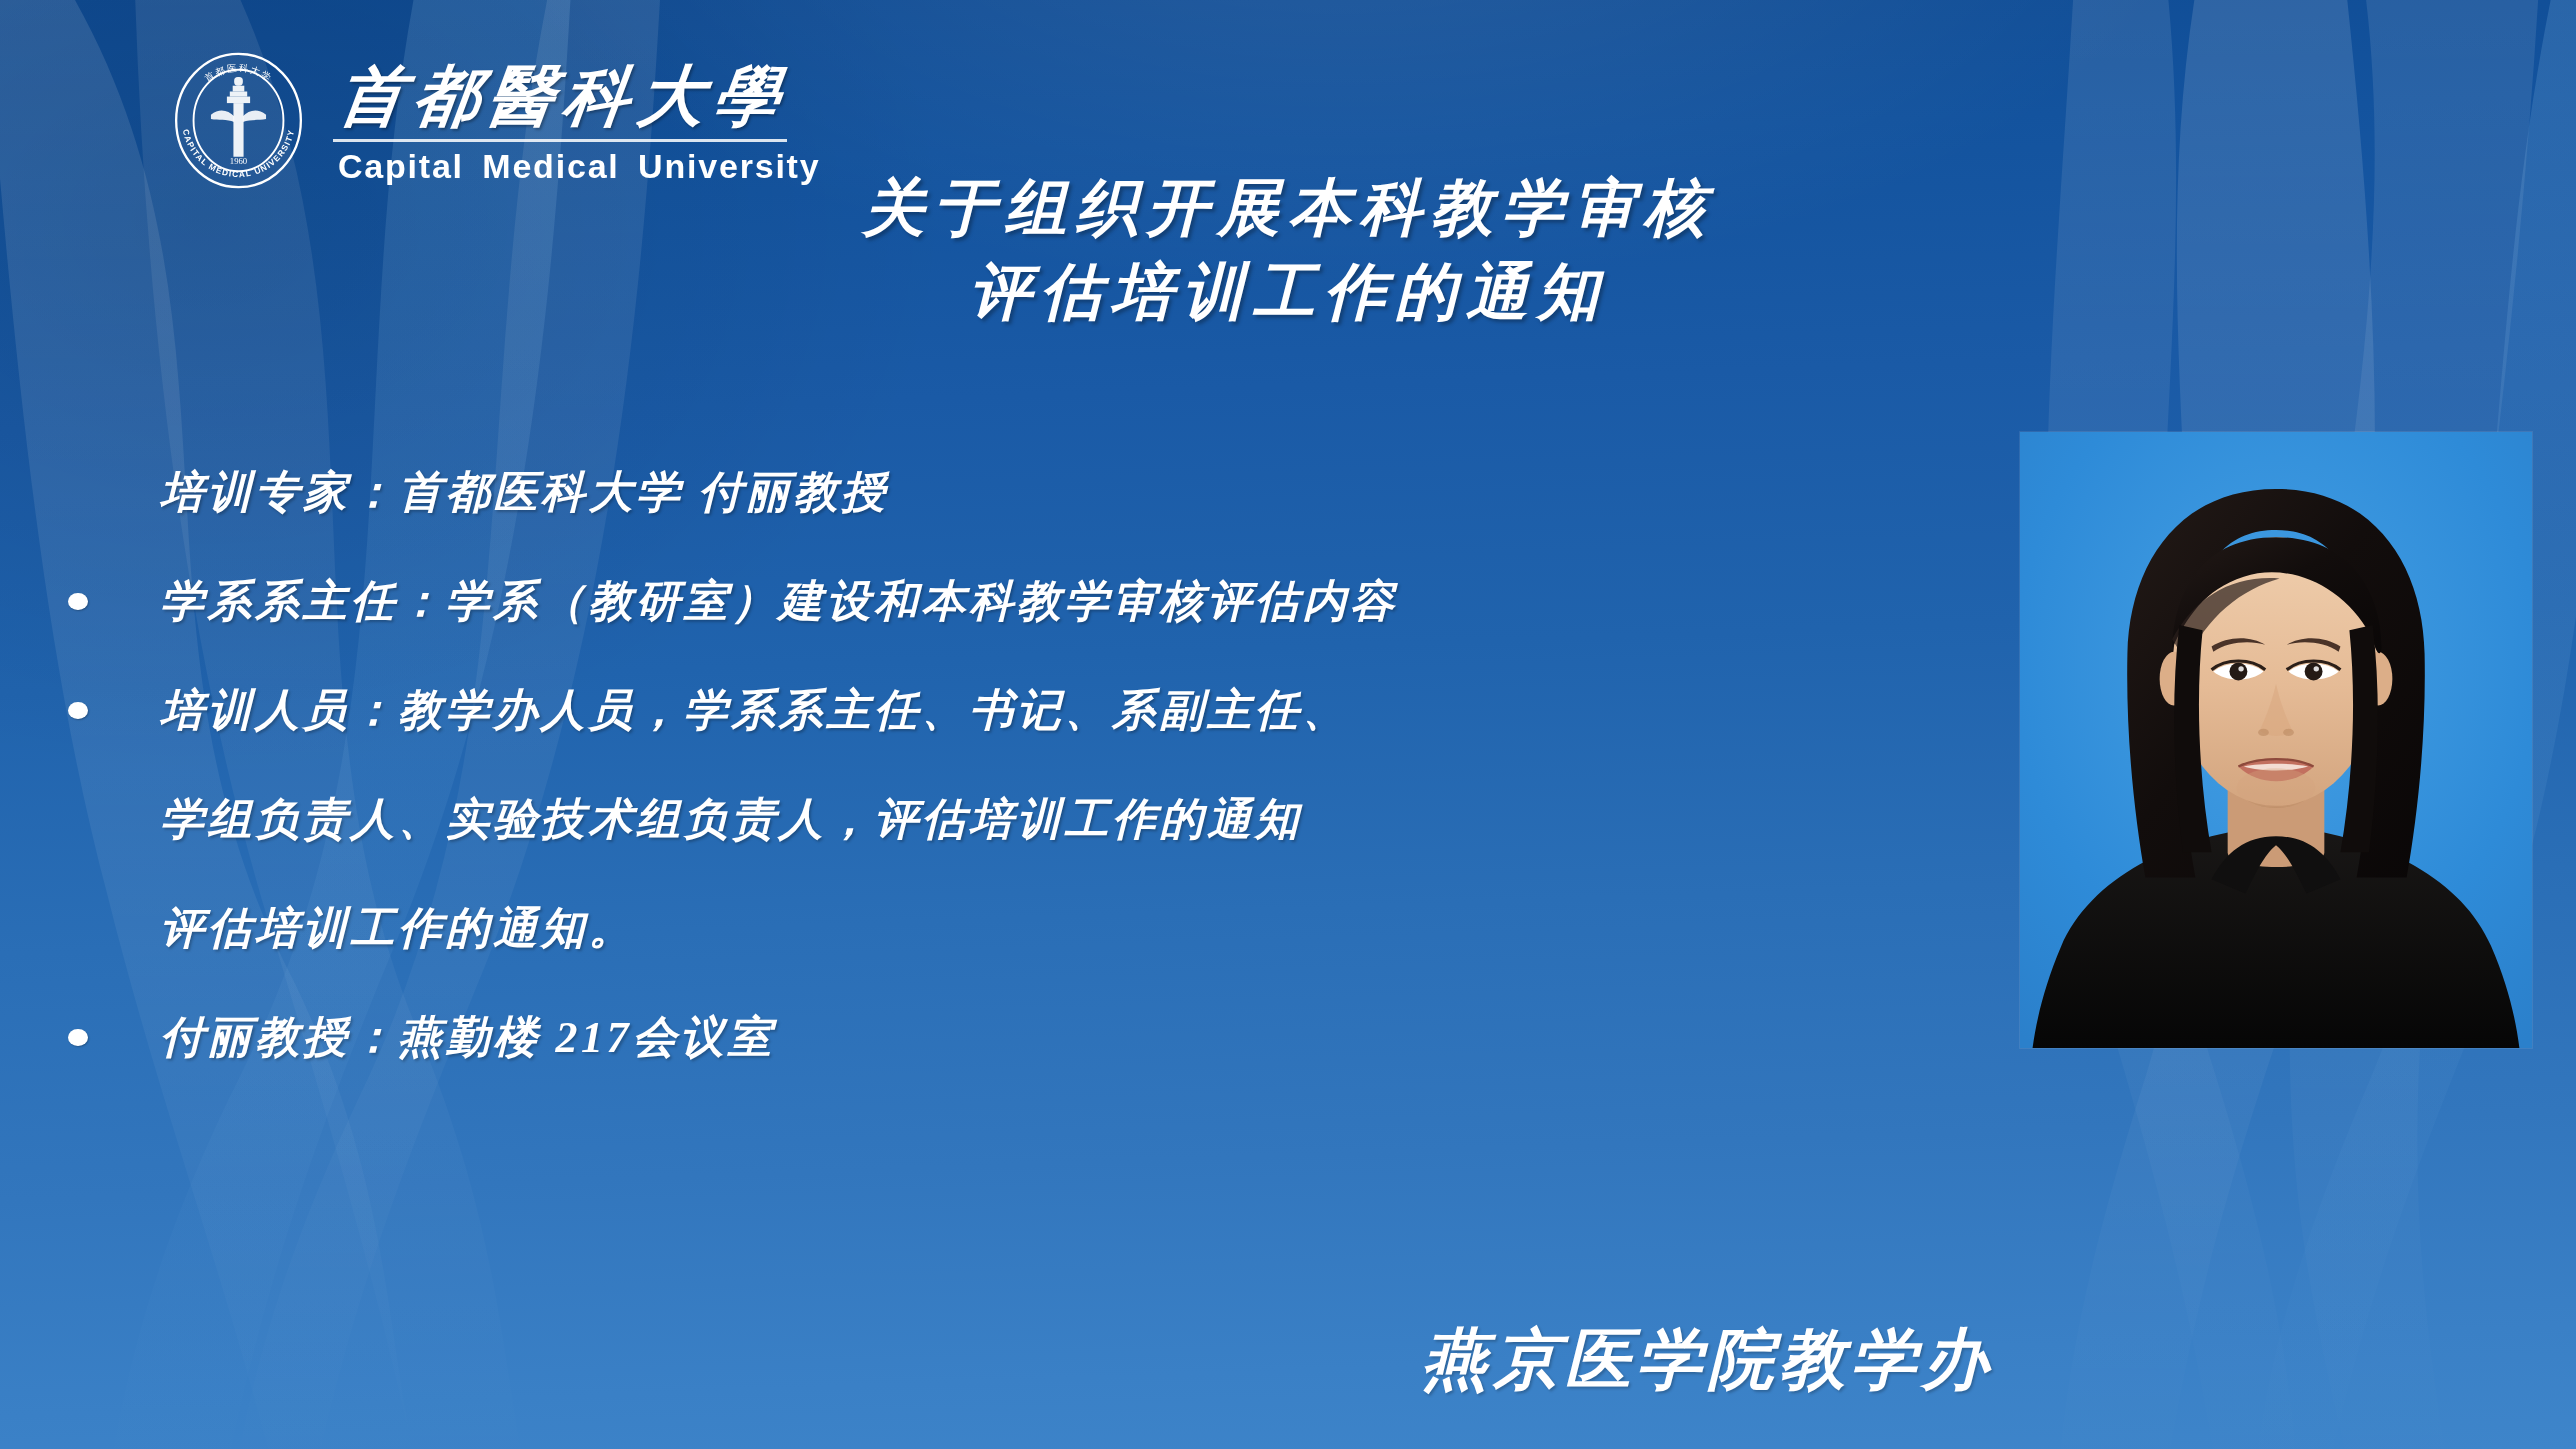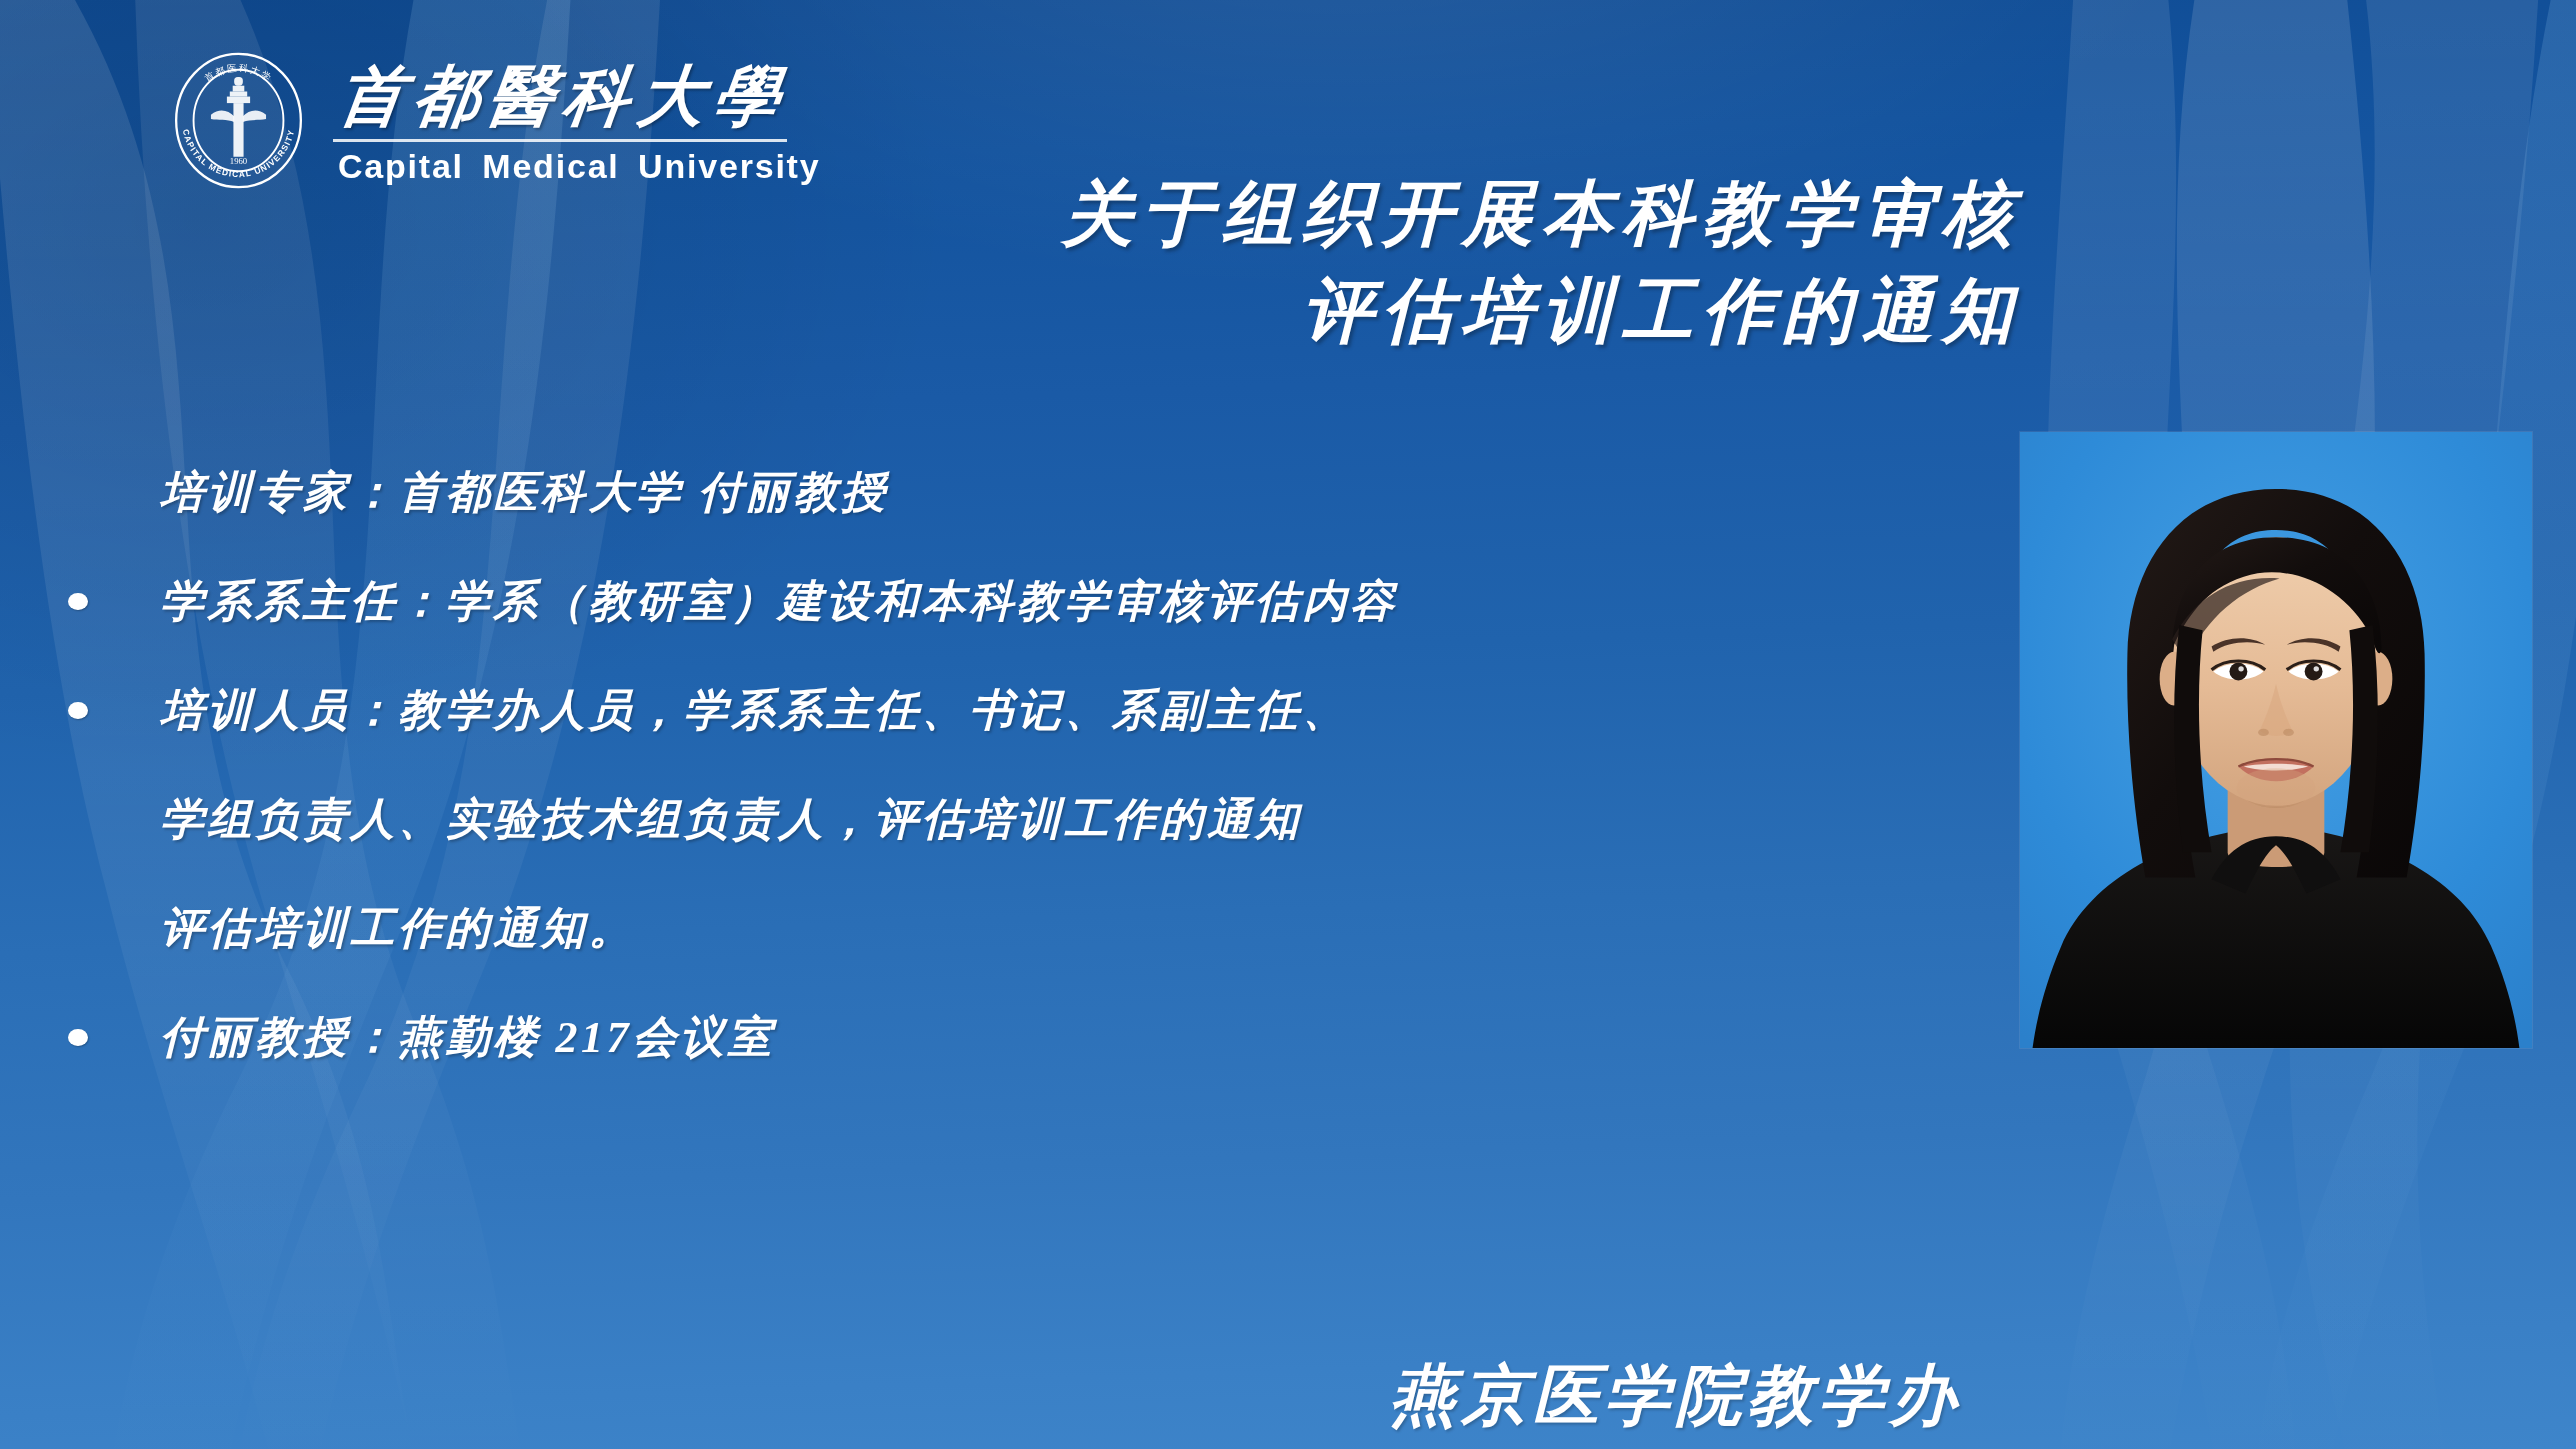--- a/index.html
+++ b/index.html
@@ -82,26 +82,26 @@
     white-space: nowrap;
     padding-left: 5.4px;
   }
 
   
   #title {
     position: absolute;
     left: 555px;
     top: 166px;
     width: 1467px;
-    text-align: right;
+    text-align: center;
     color: #ffffff;
     font-family: "Liberation Serif", "DejaVu Serif", serif;
     font-weight: 700;
     font-style: italic;
-    font-size: 71px;
+    font-size: 62px;
     line-height: 1.36;
     letter-spacing: 9px;
     text-shadow: 2.7px 2.7px 3.6px rgba(0,0,0,0.28);
     white-space: nowrap;
   }
   #title .tline { display: block; }
 
   
   #body-block {
     position: absolute;
@@ -151,31 +151,30 @@
     height: 616px;
     background: #2e8bd8;
     overflow: hidden;
     box-shadow: 0 0 0 0.9px rgba(255,255,255,0.10);
   }
   #portrait svg { display: block; width: 100%; height: 100%; }
 
   
   #footer {
     position: absolute;
-    left: 1390px;
+    left: 1422px;
     top: 1315px;
     color: #ffffff;
     font-family: "Liberation Serif", "DejaVu Serif", serif;
     font-weight: 700;
     font-style: italic;
     font-size: 66px;
     letter-spacing: 5.4px;
     white-space: nowrap;
     text-shadow: 1.8px 1.8px 2.7px rgba(0,0,0,0.22);
-    margin-top: 36px;
   }
 </style>
 </head>
 <body>
 
 <div id="slide">
 
   <div class="ribbons">
     <svg viewBox="0 0 2880 1620" preserveAspectRatio="none" aria-hidden="true">
       <defs>

